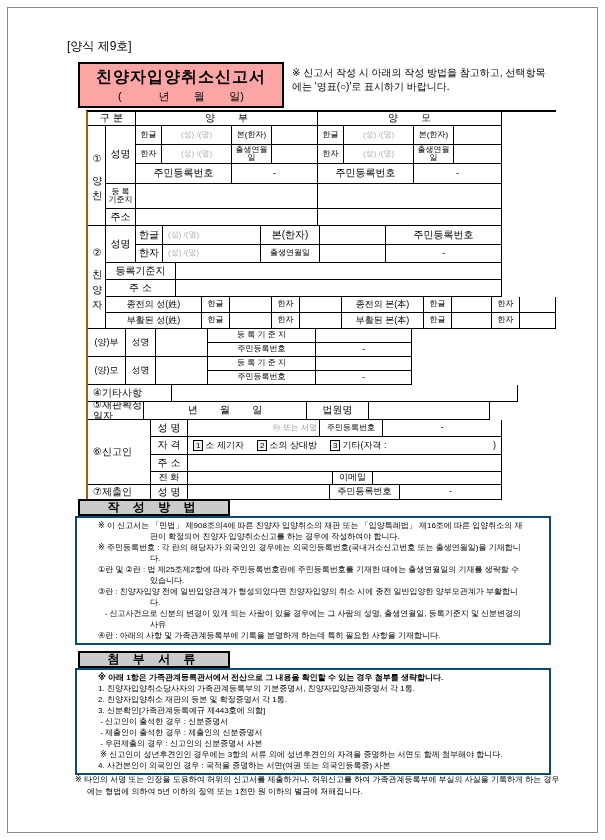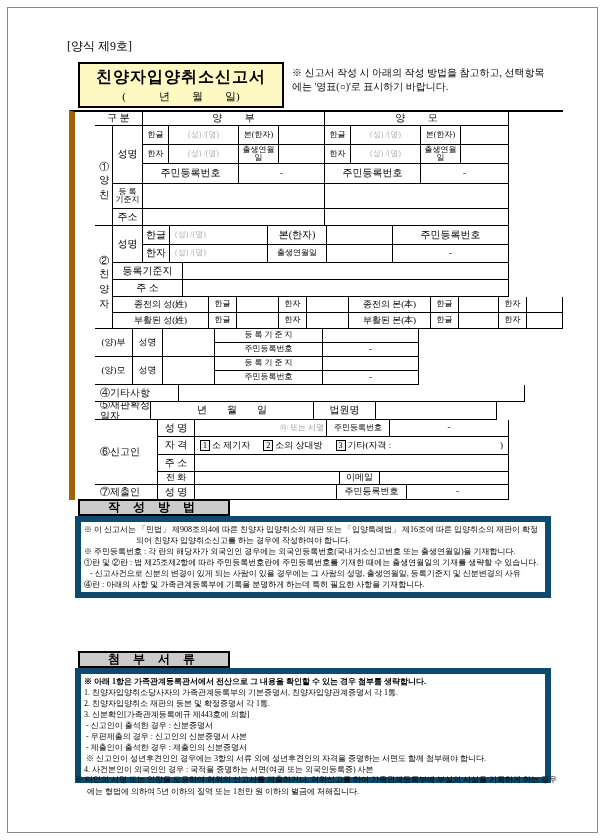--- a/index.html
+++ b/index.html
@@ -1,50 +1,50 @@
 <!DOCTYPE html>
 <html><head>
 <meta charset="utf-8">
 <style>
   html,body{margin:0;padding:0;background:#fff;}
   body{width:605px;height:840px;position:relative;overflow:hidden;
        font-family:"Liberation Sans","DejaVu Sans",sans-serif;color:#000;}
   .page{position:absolute;inset:7px;border:1px solid #8a8a8a;background:#fff;}
-  .abs{position:absolute;font-family:Liberation Serif, serif;}
+  .abs{position:absolute;}
   .pre{white-space:pre;}
   .prl{white-space:pre-line;}
   .formcode{left:67px;top:38px;font-size:12px;}
-  .titlebox{left:78px;top:62px;width:206px;height:46px;background:#fef9c3;border:2px solid #000;
+  .titlebox{left:78px;top:62px;width:206px;height:46px;background:#fca5a5;border:2px solid #000;
             box-sizing:border-box;display:flex;flex-direction:column;align-items:center;justify-content:center;}
   .title{font-size:16px;font-weight:bold;letter-spacing:1px;}
   .tdate{font-size:11px;margin-top:1px;}
   .notice{left:292px;top:66px;width:260px;font-size:10px;line-height:14px;}
   
-  .tbl{left:69px;top:110px;border-top:2px solid #000;border-left:6px solid #a16207;background:#fff;padding-left:20px;}
+  .tbl{left:86px;top:110px;border-top:2px solid #000;border-left:2px solid #a16207;background:#fff;}
   .r{display:flex;flex:0 0 auto;}
   .col{display:flex;flex-direction:column;flex:0 0 auto;}
   .c{display:flex;align-items:center;justify-content:center;box-sizing:border-box;flex:0 0 auto;
      border-right:1px solid #000;border-bottom:1px solid #000;font-size:9px;line-height:1.05;
      text-align:center;overflow:hidden;min-width:0;}
   .f8{font-size:8px;}
   .f10{font-size:10px;}
   .sp{letter-spacing:10px;text-indent:10px;}
   .vcell{writing-mode:vertical-rl;text-orientation:upright;letter-spacing:5px;font-size:10px;}
   .ph{color:#b0b0b0;font-size:8px;}
   .ja{justify-content:flex-start;padding-left:5px;text-align:left;}
   .seal{margin-left:auto;color:#999;font-size:8px;padding-right:2px;}
   .optlist{display:flex;gap:13px;align-items:center;}
   .opt{display:flex;align-items:center;gap:2px;font-size:9px;}
   .bx{border:1px solid #000;background:#f0f0f0;font-size:8px;padding:0 2px;line-height:9px;}
   .parclose{margin-left:auto;padding-right:5px;font-size:9px;}
   
   .tab{background:#cbcbcb;border:2px solid #000;box-sizing:border-box;height:17px;width:152px;
        display:flex;align-items:center;justify-content:center;font-weight:bold;font-size:12px;letter-spacing:5px;z-index:2;}
-  .nbox{border:6px solid #0c4a6e;box-sizing:border-box;width:476px;background:#fff;
-        font-size:8px;line-height:11px;padding:2px 3px;}
+  .nbox{border:2px solid #0c4a6e;box-sizing:border-box;width:476px;background:#fff;
+        font-size:8px;line-height:11px;padding:2px 21px;}
   .ln{white-space:pre-wrap;padding-left:52px;text-indent:-52px;}
   .abox .ln{padding-left:14px;text-indent:-14px;}
   .boldln{font-weight:bold;white-space:pre-wrap;}
   .footnote{left:75px;top:774px;width:474px;font-size:8px;line-height:11.5px;
             padding-left:12px;text-indent:-12px;white-space:pre-wrap;}
 </style>
 </head>
 <body>
 
 <div class="page"></div>
@@ -283,33 +283,34 @@
   </div>
 
 </div>
 
 <div class="abs tab" style="left:78px;top:499px">작 성 방 법</div>
 <div class="abs nbox" style="left:75px;top:516px">
 
 <div class="ln">※ 이 신고서는 「민법」 제908조의4에 따른 친양자 입양취소의 재판 또는 「입양특례법」 제16조에 따른 입양취소의 재판이 확정되어 친양자 입양취소신고를 하는 경우에 작성하여야 합니다.</div>
     <div class="ln">※ 주민등록번호 : 각 란의 해당자가 외국인인 경우에는 외국인등록번호(국내거소신고번호 또는 출생연월일)을 기재합니다.</div>
     <div class="ln">①란 및 ②란 : 법 제25조제2항에 따라 주민등록번호란에 주민등록번호를 기재한 때에는 출생연월일의 기재를 생략할 수 있습니다.</div>
+    <div class="ln">③란 : 친양자입양 전에 일반입양관계가 형성되었다면 친양자입양의 취소 시에 종전 일반입양한 양부모관계가 부활합니다.</div>
     <div class="ln">   - 신고사건으로 신분의 변경이 있게 되는 사람이 있을 경우에는 그 사람의 성명, 출생연월일, 등록기준지 및 신분변경의 사유</div>
     <div class="ln">④란 : 아래의 사항 및 가족관계등록부에 기록을 분명하게 하는데 특히 필요한 사항을 기재합니다.</div>
   </div>
 
 <div class="abs tab" style="left:78px;top:651px">첨 부 서 류</div>
 <div class="abs nbox abox" style="left:75px;top:668px">
   <div class="boldln">※ 아래 1항은 가족관계등록관서에서 전산으로 그 내용을 확인할 수 있는 경우 첨부를 생략합니다.</div>
   <div>
 
   <div class="ln">1. 친양자입양취소당사자의 가족관계등록부의 기본증명서, 친양자입양관계증명서 각 1통.</div>
       <div class="ln">2. 친양자입양취소 재판의 등본 및 확정증명서 각 1통.</div>
       <div class="ln">3. 신분확인[가족관계등록예규 제443호에 의함]</div>
       <div class="ln"> - 신고인이 출석한 경우 : 신분증명서</div>
+      <div class="ln"> - 제출인이 출석한 경우 : 제출인의 신분증명서</div>
       <div class="ln"> - 우편제출의 경우 : 신고인의 신분증명서 사본</div>
-      <div class="ln"> - 제출인이 출석한 경우 : 제출인의 신분증명서</div>
       <div class="ln"> ※ 신고인이 성년후견인인 경우에는 3항의 서류 외에 성년후견인의 자격을 증명하는 서면도 함께 첨부해야 합니다.</div>
       <div class="ln">4. 사건본인이 외국인인 경우 : 국적을 증명하는 서면(여권 또는 외국인등록증) 사본</div>
     </div>
 </div>
 
 <div class="abs footnote">※ 타인의 서명 또는 인장을 도용하여 허위의 신고서를 제출하거나, 허위신고를 하여 가족관계등록부에 부실의 사실을 기록하게 하는 경우에는 형법에 의하여 5년 이하의 징역 또는 1천만 원 이하의 벌금에 처해집니다.</div>
 
 </body></html>

